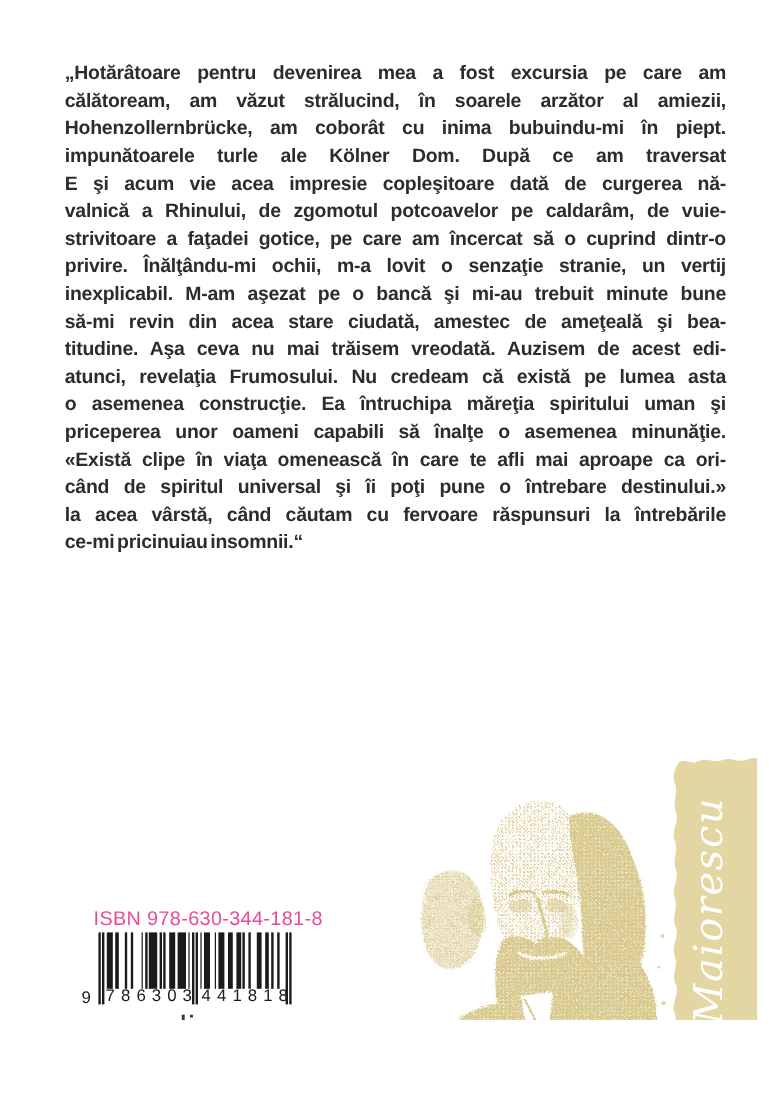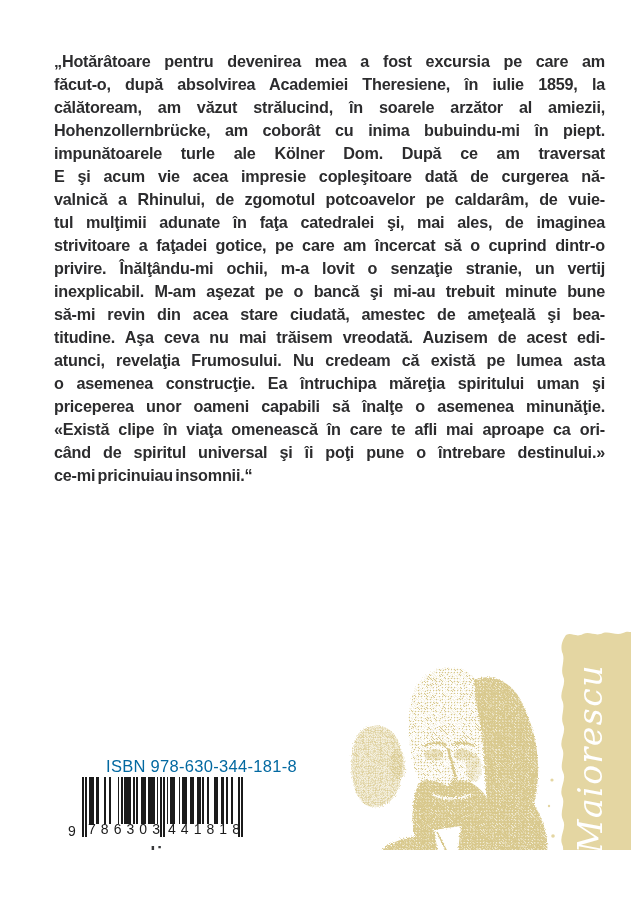--- a/index.html
+++ b/index.html
@@ -26,21 +26,21 @@
     white-space:normal;
     height:23px;overflow:visible;
   }
   .quote .qline.last{
     text-align:center;
     text-align-last:left;
   }
   
   .isbn-label{
     position:absolute;left:78px;top:757px;
-    font-size:16.5px;color:#0369a1;letter-spacing:0.3px;margin-left:28px;
+    font-size:16.5px;color:#ec4899;letter-spacing:0.3px;
   }
   .barcode{
     position:absolute;left:82px;top:777px;width:161px;height:60px;
   }
   .barcode .bar{position:absolute;top:0;background:#1b1b1b;}
   .bc-digits{
     position:absolute;top:44px;height:16px;
     background:#ffffff;
     font-size:14px;color:#1b1b1b;
     display:flex;align-items:flex-end;justify-content:space-between;
@@ -60,37 +60,36 @@
   .portrait{position:absolute;left:348px;top:662px;}
   .spinebar{position:absolute;left:540px;top:630px;}
 </style>
 </head>
 <body>
 
 <div class="page">
 
   <div class="quote">
       <div class="qline">„Hotărâtoare pentru devenirea mea a fost excursia pe care am</div>
-      <div class="qline">făcut-o, după absolvirea Academiei Theresiene, în iulie 1859, la</div>
       <div class="qline">călătoream, am văzut strălucind, în soarele arzător al amiezii,</div>
       <div class="qline">Hohenzollernbrücke, am coborât cu inima bubuindu-mi în piept.</div>
       <div class="qline">impunătoarele turle ale Kölner Dom. După ce am traversat</div>
       <div class="qline">E şi acum vie acea impresie copleşitoare dată de curgerea nă-</div>
       <div class="qline">valnică a Rhinului, de zgomotul potcoavelor pe caldarâm, de vuie-</div>
-      <div class="qline">tul mulţimii adunate în faţa catedralei şi, mai ales, de imaginea</div>
       <div class="qline">strivitoare a faţadei gotice, pe care am încercat să o cuprind dintr-o</div>
       <div class="qline">privire. Înălţându-mi ochii, m-a lovit o senzaţie stranie, un vertij</div>
       <div class="qline">inexplicabil. M-am aşezat pe o bancă şi mi-au trebuit minute bune</div>
       <div class="qline">să-mi revin din acea stare ciudată, amestec de ameţeală şi bea-</div>
       <div class="qline">titudine. Aşa ceva nu mai trăisem vreodată. Auzisem de acest edi-</div>
       <div class="qline">atunci, revelaţia Frumosului. Nu credeam că există pe lumea asta</div>
       <div class="qline">o asemenea construcţie. Ea întruchipa măreţia spiritului uman şi</div>
       <div class="qline">priceperea unor oameni capabili să înalţe o asemenea minunăţie.</div>
       <div class="qline">«Există clipe în viaţa omenească în care te afli mai aproape ca ori-</div>
       <div class="qline">când de spiritul universal şi îi poţi pune o întrebare destinului.»</div>
+      <div class="qline">la acea vârstă, când căutam cu fervoare răspunsuri la întrebările</div>
       <div class="qline last">ce-mi pricinuiau insomnii.“</div>
     </div>
 
   <div class="isbn-label">ISBN 978-630-344-181-8</div>
 
   <div class="barcode">
     <div class="bc-lead">9</div>
     <div class="bc-digits bc-left">
         <span>7</span>
         <span>8</span>

